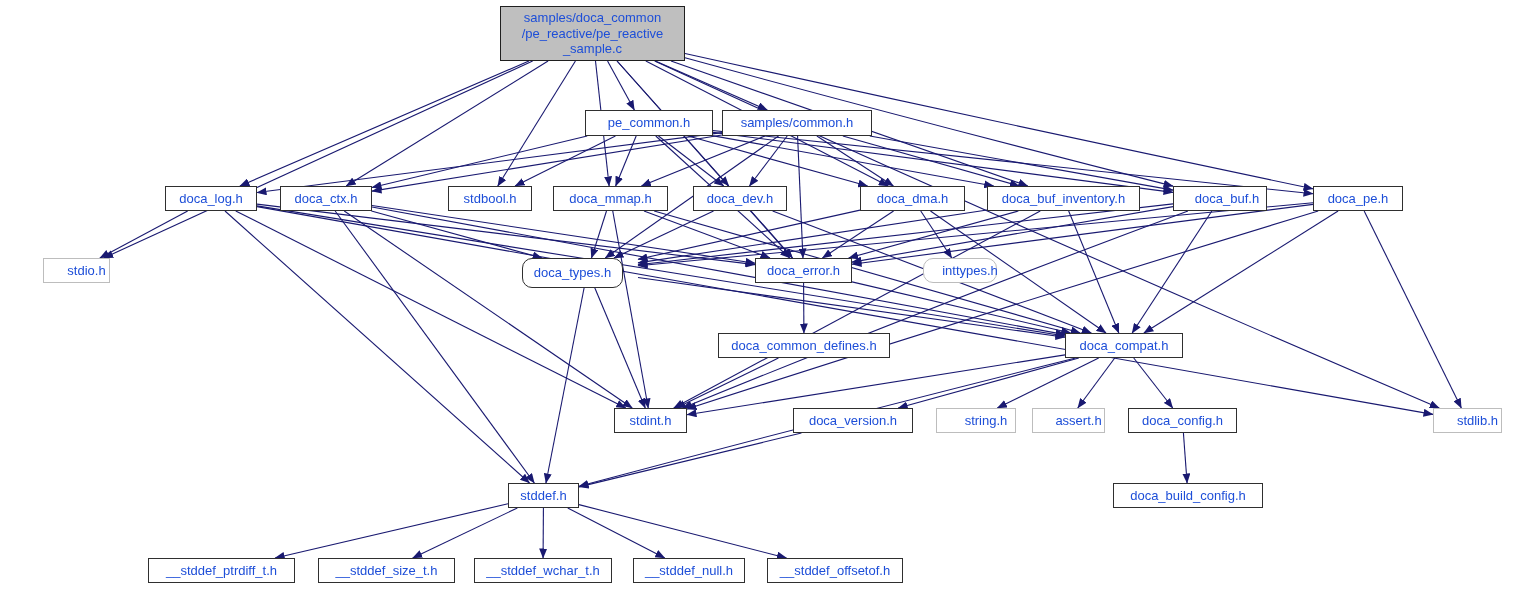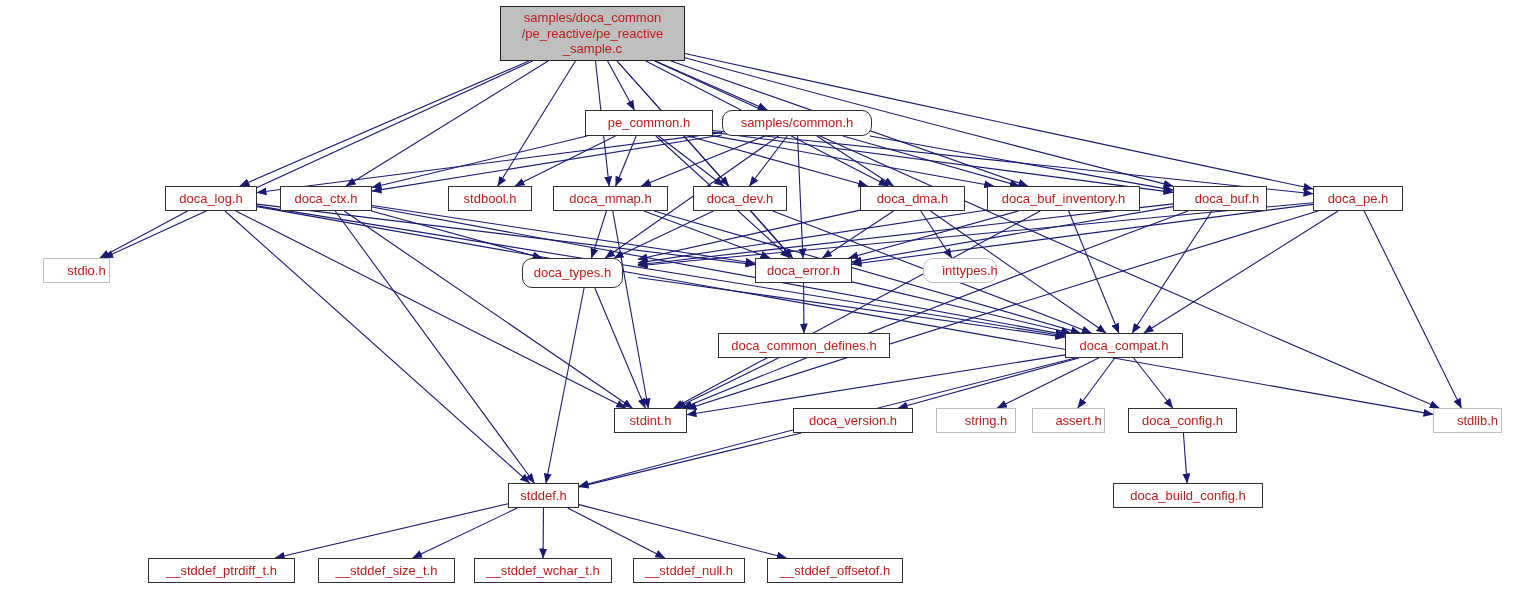--- a/index.html
+++ b/index.html
@@ -10,21 +10,21 @@
     font-family:"Liberation Sans","DejaVu Sans",sans-serif;
     overflow:hidden;
   }
   #edge-layer{position:absolute;left:0;top:0;width:1540px;height:589px;}
   #node-layer{position:absolute;left:0;top:0;width:1540px;height:589px;}
   .node{
     position:absolute;
     box-sizing:border-box;
     background:#ffffff;
     border:1px solid #2f2f2f;
-    color:#b91c1c;
+    color:#1d4ed8;
     font-size:13px;
     display:flex;
     flex-direction:column;
     align-items:center;
     justify-content:center;
     text-align:center;
     line-height:1.2;
     white-space:nowrap;
     cursor:pointer;
   }
@@ -137,21 +137,21 @@
   </svg>
   <div id="node-layer">
       <div class="node root" style="left: 500px; top: 6px; width: 185px; height: 55px;">
         <div class="lbl">samples/doca_common</div>
         <div class="lbl">/pe_reactive/pe_reactive</div>
         <div class="lbl">_sample.c</div>
       </div>
       <div class="node" style="left: 585px; top: 110px; width: 128px; height: 26px;">
         <span class="lbl">pe_common.h</span>
       </div>
-      <div class="node" style="left: 722px; top: 110px; width: 150px; height: 26px; border-radius: 10px;">
+      <div class="node" style="left: 722px; top: 110px; width: 150px; height: 26px;">
         <span class="lbl">samples/common.h</span>
       </div>
       <div class="node" style="left: 165px; top: 186px; width: 92px; height: 25px;">
         <span class="lbl">doca_log.h</span>
       </div>
       <div class="node" style="left: 280px; top: 186px; width: 92px; height: 25px;">
         <span class="lbl">doca_ctx.h</span>
       </div>
       <div class="node" style="left: 448px; top: 186px; width: 84px; height: 25px;">
         <span class="lbl">stdbool.h</span>

